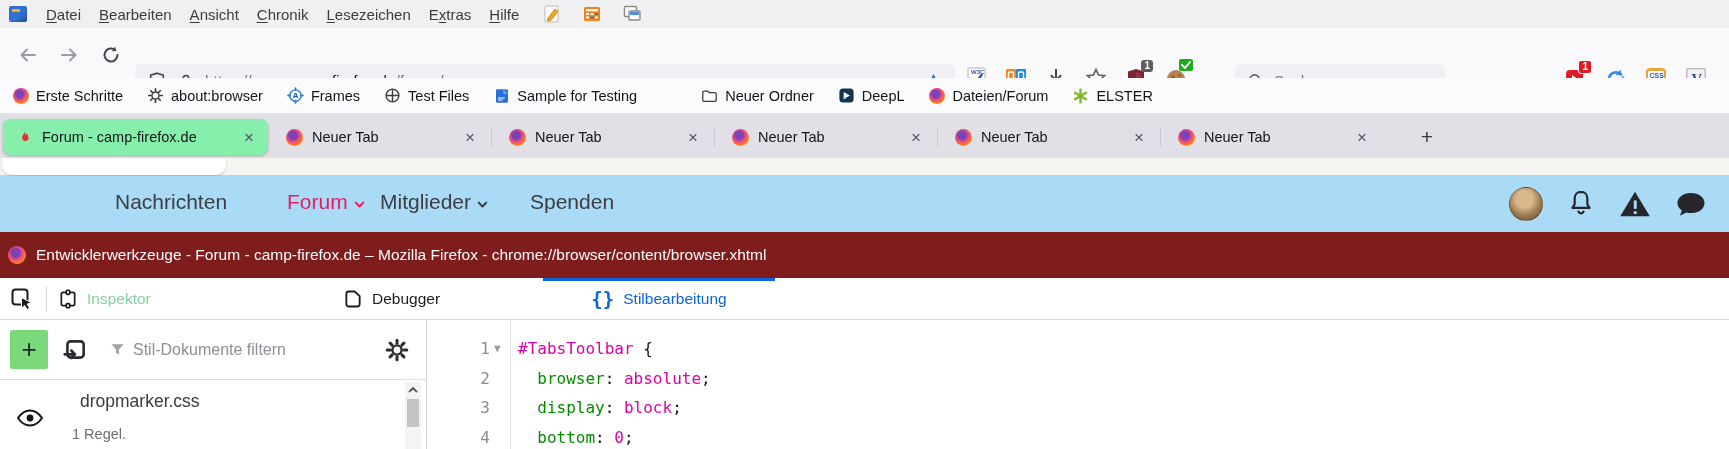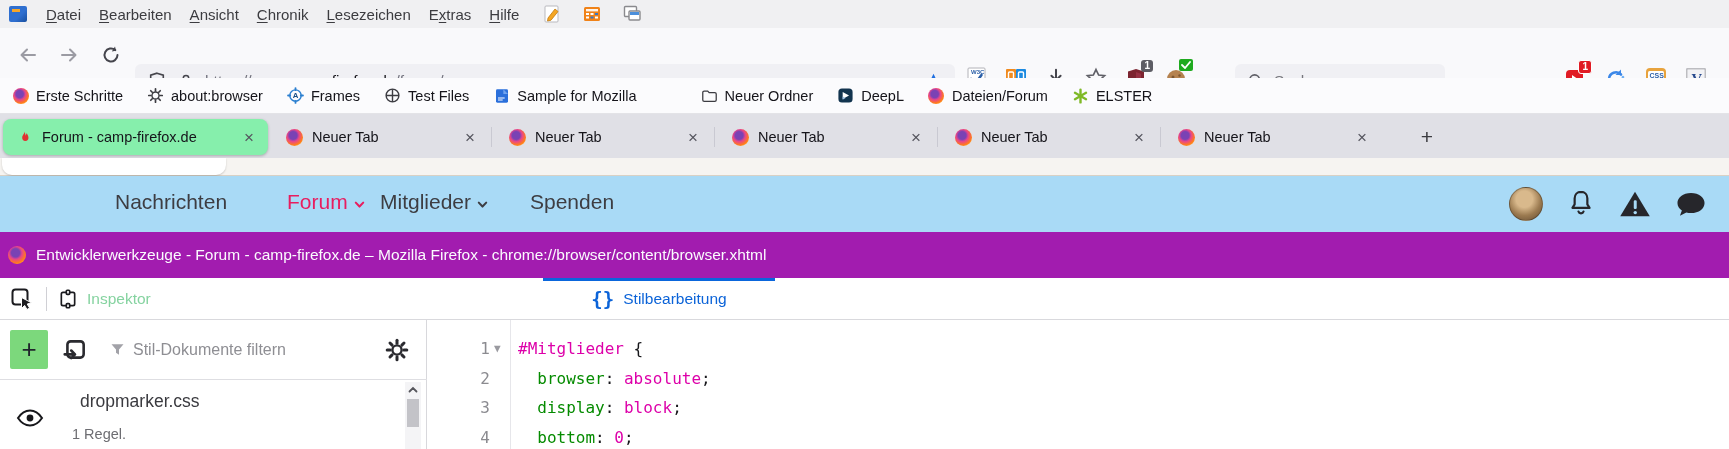--- a/index.html
+++ b/index.html
@@ -8,21 +8,21 @@
   .abs { position:absolute; }
   #window { position:relative; width:1729px; height:361px; background:#fff; }
 
   
   #menubar   { left:0; top:0;   width:1729px; height:28px; background:#f0f0f2; display:flex; align-items:center; }
   #navbar    { left:0; top:28px; width:1729px; height:50px; background:#f9f9fb; }
   #bookmarks { left:0; top:78px; width:1729px; height:36px; background:#fbfbfd; border-bottom:1px solid #e3e3e7; display:flex; align-items:center; }
   #tabbar    { left:0; top:114px; width:1729px; height:44px; background:#e0e0e6; }
   #pagestrip { left:0; top:158px; width:1729px; height:18px; background:#f6f4f1; border-bottom:1px solid #d9d1c5; }
   #pageband  { left:0; top:176px; width:1729px; height:56px; background:#a9daf6; }
-  #titlebar  { left:0; top:232px; width:1729px; height:46px; background:#a21caf; display:flex; align-items:center; padding-left:8px; gap:10px; }
+  #titlebar  { left:0; top:232px; width:1729px; height:46px; background:#7f1d1d; display:flex; align-items:center; padding-left:8px; gap:10px; }
   #dtabs     { left:0; top:278px; width:1729px; height:42px; background:#fff; border-bottom:1px solid #d9d9dd; }
   #editor    { left:0; top:320px; width:1729px; height:129px; background:#fff; }
 
   
   .appicon { width:18px; height:16px; margin:0 10px 0 9px; border-radius:2px;
              background:linear-gradient(135deg,#2f6fd0 60%,#184f9e 100%); position:relative; }
   .appicon::after { content:""; position:absolute; left:3px; top:3px; width:8px; height:3px; background:#f7a62a; }
   .menu-item { font-size:15px; color:#3c3c40; padding:0 9px; cursor:default; }
   .menu-item u { text-decoration:underline; text-underline-offset:2px; }
   .mb-icons { display:flex; align-items:center; gap:20px; margin-left:14px; }
@@ -340,21 +340,21 @@
       <span>Test Files</span>
     </div>
     <div class="bm">
       <span class="ic">
         <svg width="16" height="16" viewBox="0 0 24 24">
             <rect x="3" y="2" width="18" height="20" rx="2" fill="#2a6fdb"></rect>
             <path d="M14 2 v7 h7" fill="#6fa3ef"></path>
             <path d="M6 15 h10 M6 18 h7" stroke="#fff" stroke-width="1.6"></path>
           </svg>
       </span>
-      <span>Sample for Mozilla</span>
+      <span>Sample for Testing</span>
     </div>
     <div class="bm" style="margin-left:40px">
       <span class="ic">
         <svg width="18" height="18" viewBox="0 0 24 24">
             <path d="M2.5 7 c0-1.2.9-2 2-2 h5 l2 2.2 h8 c1.2 0 2 .9 2 2 v8.3 c0 1.2-.9 2-2 2 h-15 c-1.2 0-2-.9-2-2 z" stroke="#3c3c42" stroke-width="1.8" fill="none"></path>
           </svg>
       </span>
       <span>Neuer Ordner</span>
     </div>
     <div class="bm">
@@ -485,20 +485,28 @@
     <div id="dtsep"></div>
     <div class="dtab" style="left:58px">
       <span class="dic">
         <svg width="20" height="20" viewBox="0 0 24 24">
             <rect x="4" y="4" width="16" height="16" rx="2" stroke="#1b1b1f" stroke-width="2" fill="none"></rect>
             <rect x="10" y="1.5" width="4" height="5" rx="1" fill="#fff" stroke="#1b1b1f" stroke-width="2"></rect>
             <rect x="10" y="17.5" width="4" height="5" rx="1" fill="#fff" stroke="#1b1b1f" stroke-width="2"></rect>
           </svg>
       </span>
       <span class="green">Inspektor</span>
+    </div>
+    <div class="dtab" style="left:343px">
+      <span class="dic">
+        <svg width="20" height="20" viewBox="0 0 24 24">
+            <path d="M4 6 c0-1.6 1.3-3 3-3 h7 l6 5.5 v9.5 c0 1.6-1.3 3-3 3 H7 c-1.6 0-3-1.3-3-3 z" stroke="#1b1b1f" stroke-width="2.2" fill="none" stroke-linejoin="round"></path>
+          </svg>
+      </span>
+      <span>Debugger</span>
     </div>
     <div class="dtab active" style="left:543px; width:232px; justify-content:center">
       <span class="dic" style="font-weight:bold; font-size:19px; color:#0b63d8; font-family:'DejaVu Sans Mono',monospace;">{}</span>
       <span>Stilbearbeitung</span>
     </div>
   </div>
 
   <div id="editor" class="abs">
     <div id="leftpane">
       <div id="lp-toolbar">
@@ -553,21 +561,21 @@
 
     <div id="codepane">
       <div id="gutter">
           <div class="lnum" style="top: 14px;">1</div>
           <div class="fold" style="top: 14px;">▼</div>
           <div class="lnum" style="top: 43.5px;">2</div>
           <div class="lnum" style="top: 73px;">3</div>
           <div class="lnum" style="top: 102.5px;">4</div>
         </div>
       <div id="codelines">
-          <div class="cline" style="left: 90px; top: 14px;"><span class="tok-id">#Mitglieder</span><span class="tok-pl"> {</span></div>
+          <div class="cline" style="left: 90px; top: 14px;"><span class="tok-id">#TabsToolbar</span><span class="tok-pl"> {</span></div>
           <div class="cline" style="left: 90px; top: 43.5px;"><span class="tok-pl">  </span><span class="tok-prop">browser</span><span class="tok-pl">: </span><span class="tok-val">absolute</span><span class="tok-pl">;</span></div>
           <div class="cline" style="left: 90px; top: 73px;"><span class="tok-pl">  </span><span class="tok-prop">display</span><span class="tok-pl">: </span><span class="tok-val">block</span><span class="tok-pl">;</span></div>
           <div class="cline" style="left: 90px; top: 102.5px;"><span class="tok-pl">  </span><span class="tok-prop">bottom</span><span class="tok-pl">: </span><span class="tok-val">0</span><span class="tok-pl">;</span></div>
         </div>
     </div>
   </div>
 
 </div>
 
 </body></html>

